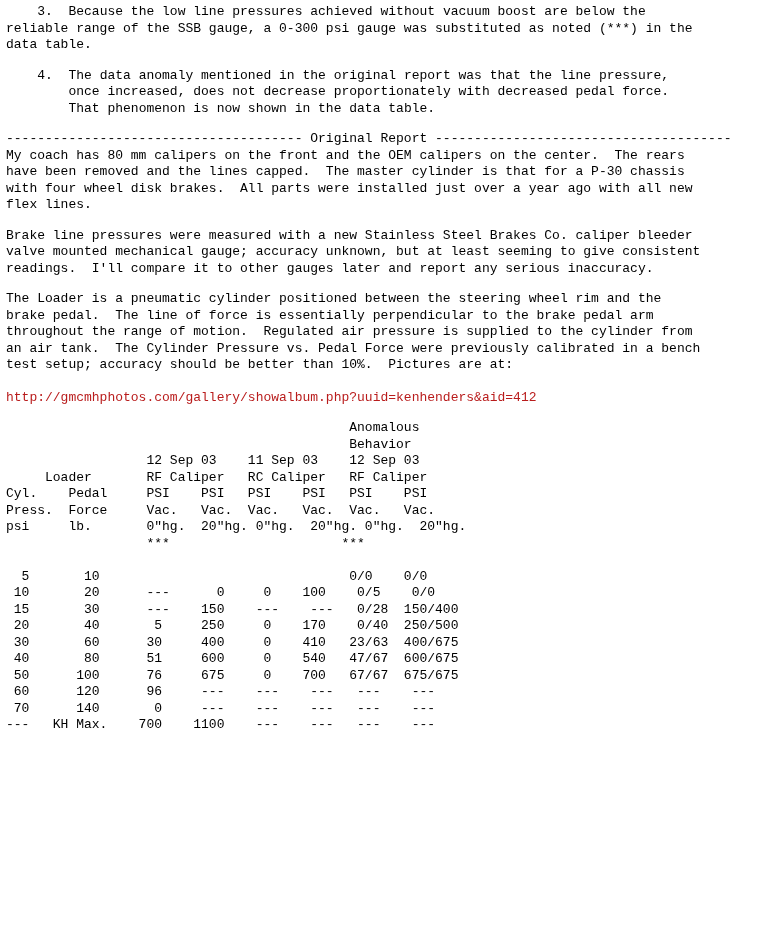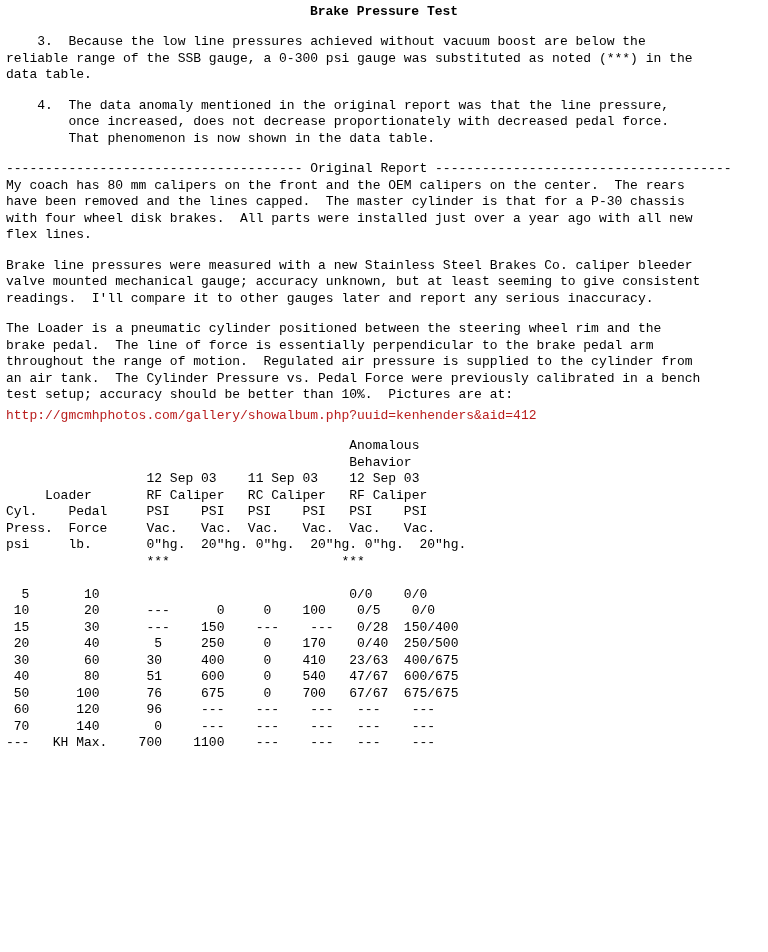--- a/index.html
+++ b/index.html
@@ -27,21 +27,21 @@
     text-align: center;
     margin: 0 0 14px 0;
     padding: 0;
     line-height: 16px;
   }
   .para {
     white-space: pre-wrap;
     margin: 0 0 14px 0;
   }
   .para.tight {
-    margin-bottom: 4px;
+    margin-bottom: 16px;
   }
   .sep {
     white-space: pre;
     margin: 0 0 0 0;
   }
   .pre {
     white-space: pre;
     margin: 0;
     font-family: "Liberation Mono", "DejaVu Sans Mono", monospace;
     font-size: 13px;
@@ -50,21 +50,20 @@
   a.link {
     color: #b91c1c;
     text-decoration: none;
   }
 </style>
 </head>
 <body>
 
 <div class="page">
 
-  <h1 class="title">Brake Pressure Test</h1>
 
 
   <div class="para">    3.  Because the low line pressures achieved without vacuum boost are below the
 reliable range of the SSB gauge, a 0-300 psi gauge was substituted as noted (***) in the
 data table.</div>
   <div class="para">    4.  The data anomaly mentioned in the original report was that the line pressure,
         once increased, does not decrease proportionately with decreased pedal force.
         That phenomenon is now shown in the data table.</div>
 
   <div class="sep">-------------------------------------- Original Report --------------------------------------</div>

